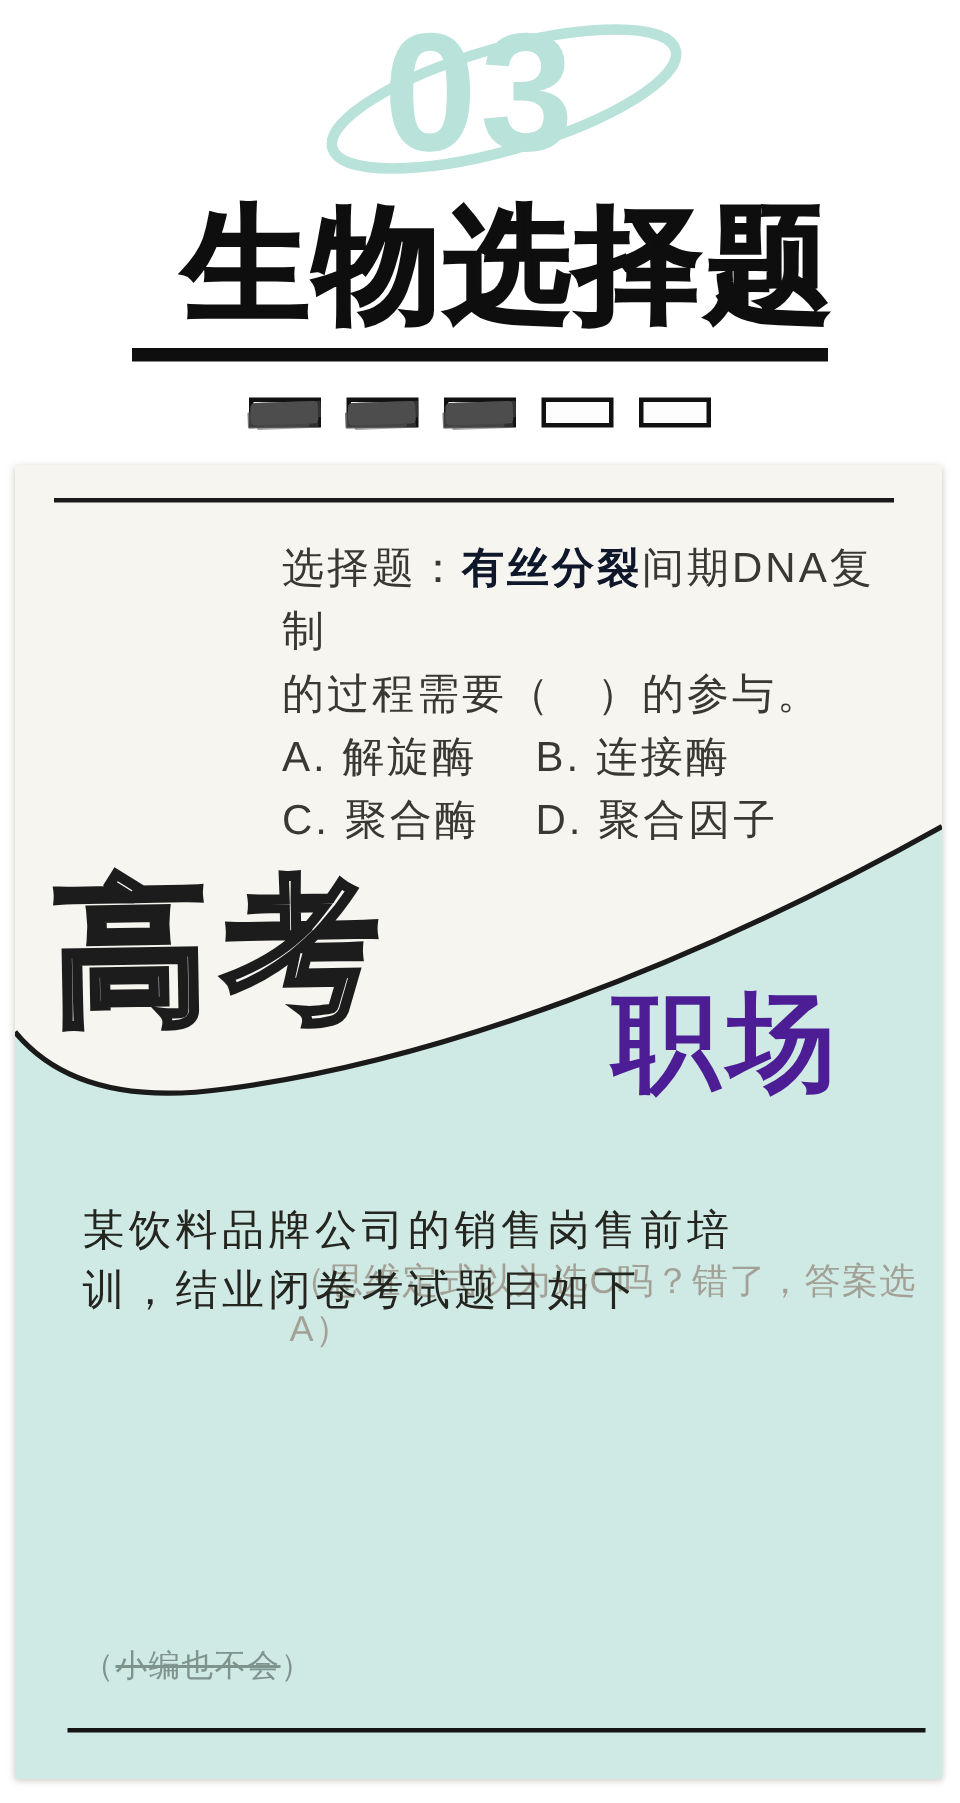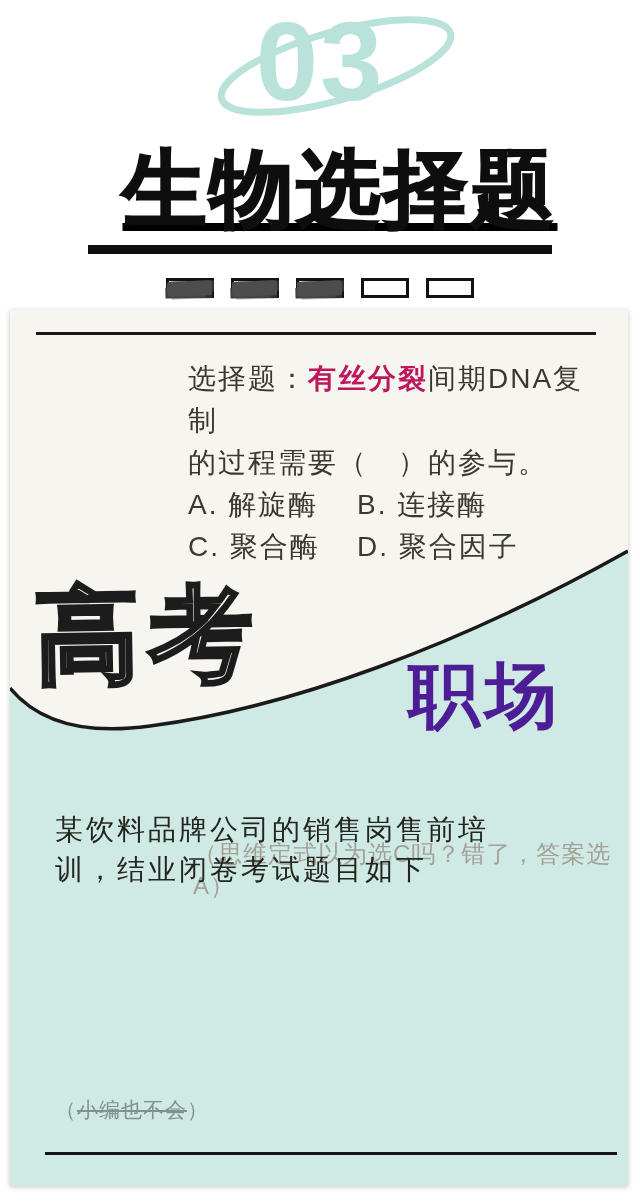--- a/index.html
+++ b/index.html
@@ -2,31 +2,31 @@
 <html><head>
 <meta charset="utf-8">
 <style>
   html,body{margin:0;padding:0;}
   body{
     width:640px;height:1202px;position:relative;overflow:hidden;
     background:#ffffff;
     font-family:"Liberation Sans","DejaVu Sans",sans-serif;
   }
   
-  .header{position:relative;text-align:center;padding-top:6px;text-decoration:underline;}
+  .header{position:relative;text-align:center;padding-top:6px;}
   .big-num{
     position:relative;display:inline-block;
     font-size:112px;line-height:1;font-weight:900;
     color:#b9e2db;letter-spacing:2px;z-index:1;
   }
   .ring{position:absolute;left:212px;top:18px;width:248px;height:96px;
     transform:rotate(-16deg);z-index:2;pointer-events:none;}
   .page-title{
     font-size:84px;line-height:1.05;font-weight:900;color:#0e0e0e;
-    letter-spacing:3px;margin-top:27px;padding-left:40px;
+    letter-spacing:3px;margin-top:14px;padding-left:40px;
     -webkit-text-stroke:2px #0e0e0e;
   }
   .thick-rule{width:464px;height:9px;background:#0e0e0e;margin:12px auto 0 auto;}
   .progress-row{
     width:308px;margin:24px auto 0 auto;display:flex;gap:17px;
   }
   .pbox{
     position:relative;width:42px;height:14px;background:#fdfdfd;
     border:3px solid #111;flex:none;
   }
@@ -40,36 +40,36 @@
     position:absolute;left:10px;top:310px;width:618px;height:876px;
     box-shadow:0 1px 5px rgba(120,110,90,.40);
     background:#f7f5f0;
   }
   .card-bg{position:absolute;left:0;top:0;width:618px;height:876px;}
   .abs{position:absolute;}
   .top-rule{left:26px;top:22px;width:560px;height:3px;background:#1a1a1a;}
   .bottom-rule{left:35px;top:842px;width:572px;height:3px;background:#151515;}
   
   .q1{left:178px;top:48px;width:425px;color:#393831;font-size:28px;letter-spacing:2px;line-height:42px;}
-  .q1 .bold, .q2 .bold{font-weight:900;color:#be185d;}
+  .q1 .bold, .q2 .bold{font-weight:900;color:#0f172a;}
   .opt-row1{display:flex;align-items:center;}
   .opt-row1 .col-a{width:169px;flex:none;}
   .q1-note{left:183px;top:528px;width:420px;font-size:24px;letter-spacing:1px;color:#a3a196;}
   
   .gaokao{
     left:25px;top:268px;font-size:104px;font-weight:900;letter-spacing:10px;
     color:#f7f6f1;-webkit-text-stroke:3.5px #1c1c1c;line-height:1.1;
     transform:rotate(-1deg);
   }
   .zhichang{
     left:398px;top:348px;font-size:72px;font-weight:700;letter-spacing:5px;
     color:#4c1d95;line-height:1.05;
   }
   
-  .q2{left:45px;top:490px;width:520px;color:#24251f;font-size:28px;letter-spacing:3px;line-height:40px;margin-top:10px;}
+  .q2{left:45px;top:490px;width:520px;color:#24251f;font-size:28px;letter-spacing:3px;line-height:40px;}
   .q2 .para{margin:0 0 13px 0;}
   .q2 .para2{margin:0;}
   .q2 .optrow{display:flex;}
   .q2 .optrow .col-a{width:235px;flex:none;}
   .q2-note{left:45px;top:786px;font-size:21px;letter-spacing:1px;color:#7f938d;}
   .strike{text-decoration:line-through;text-decoration-thickness:2px;margin-top:16px;}
 </style>
 </head>
 <body>
 

